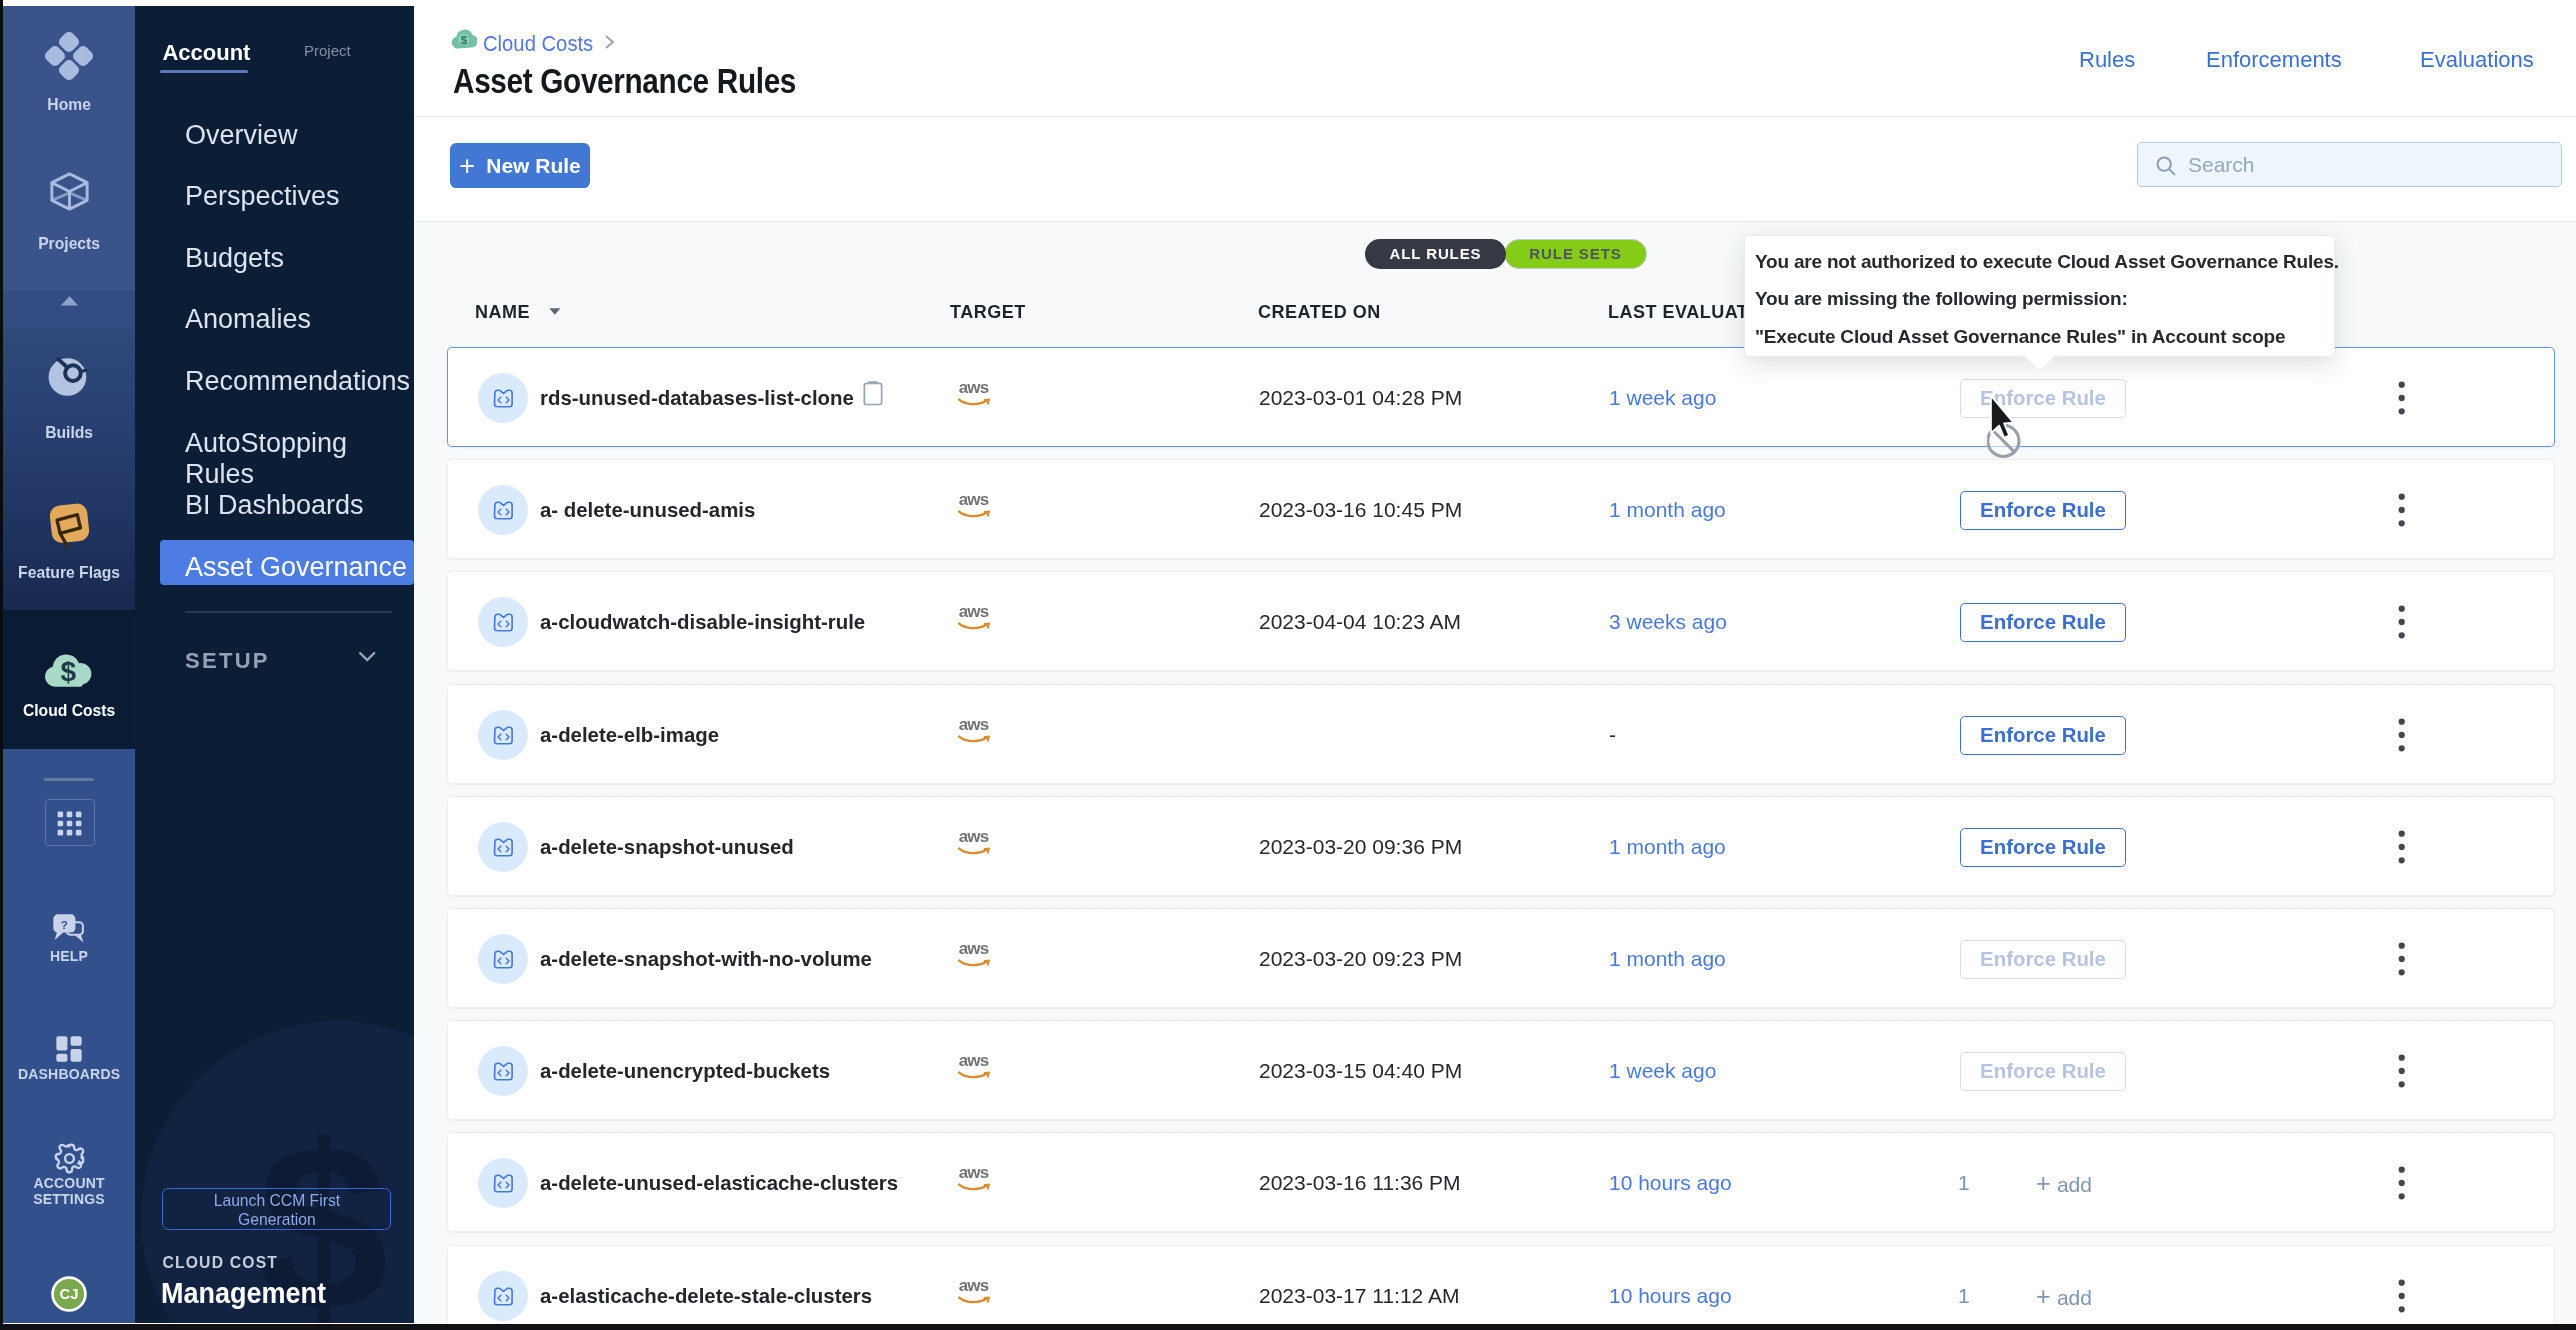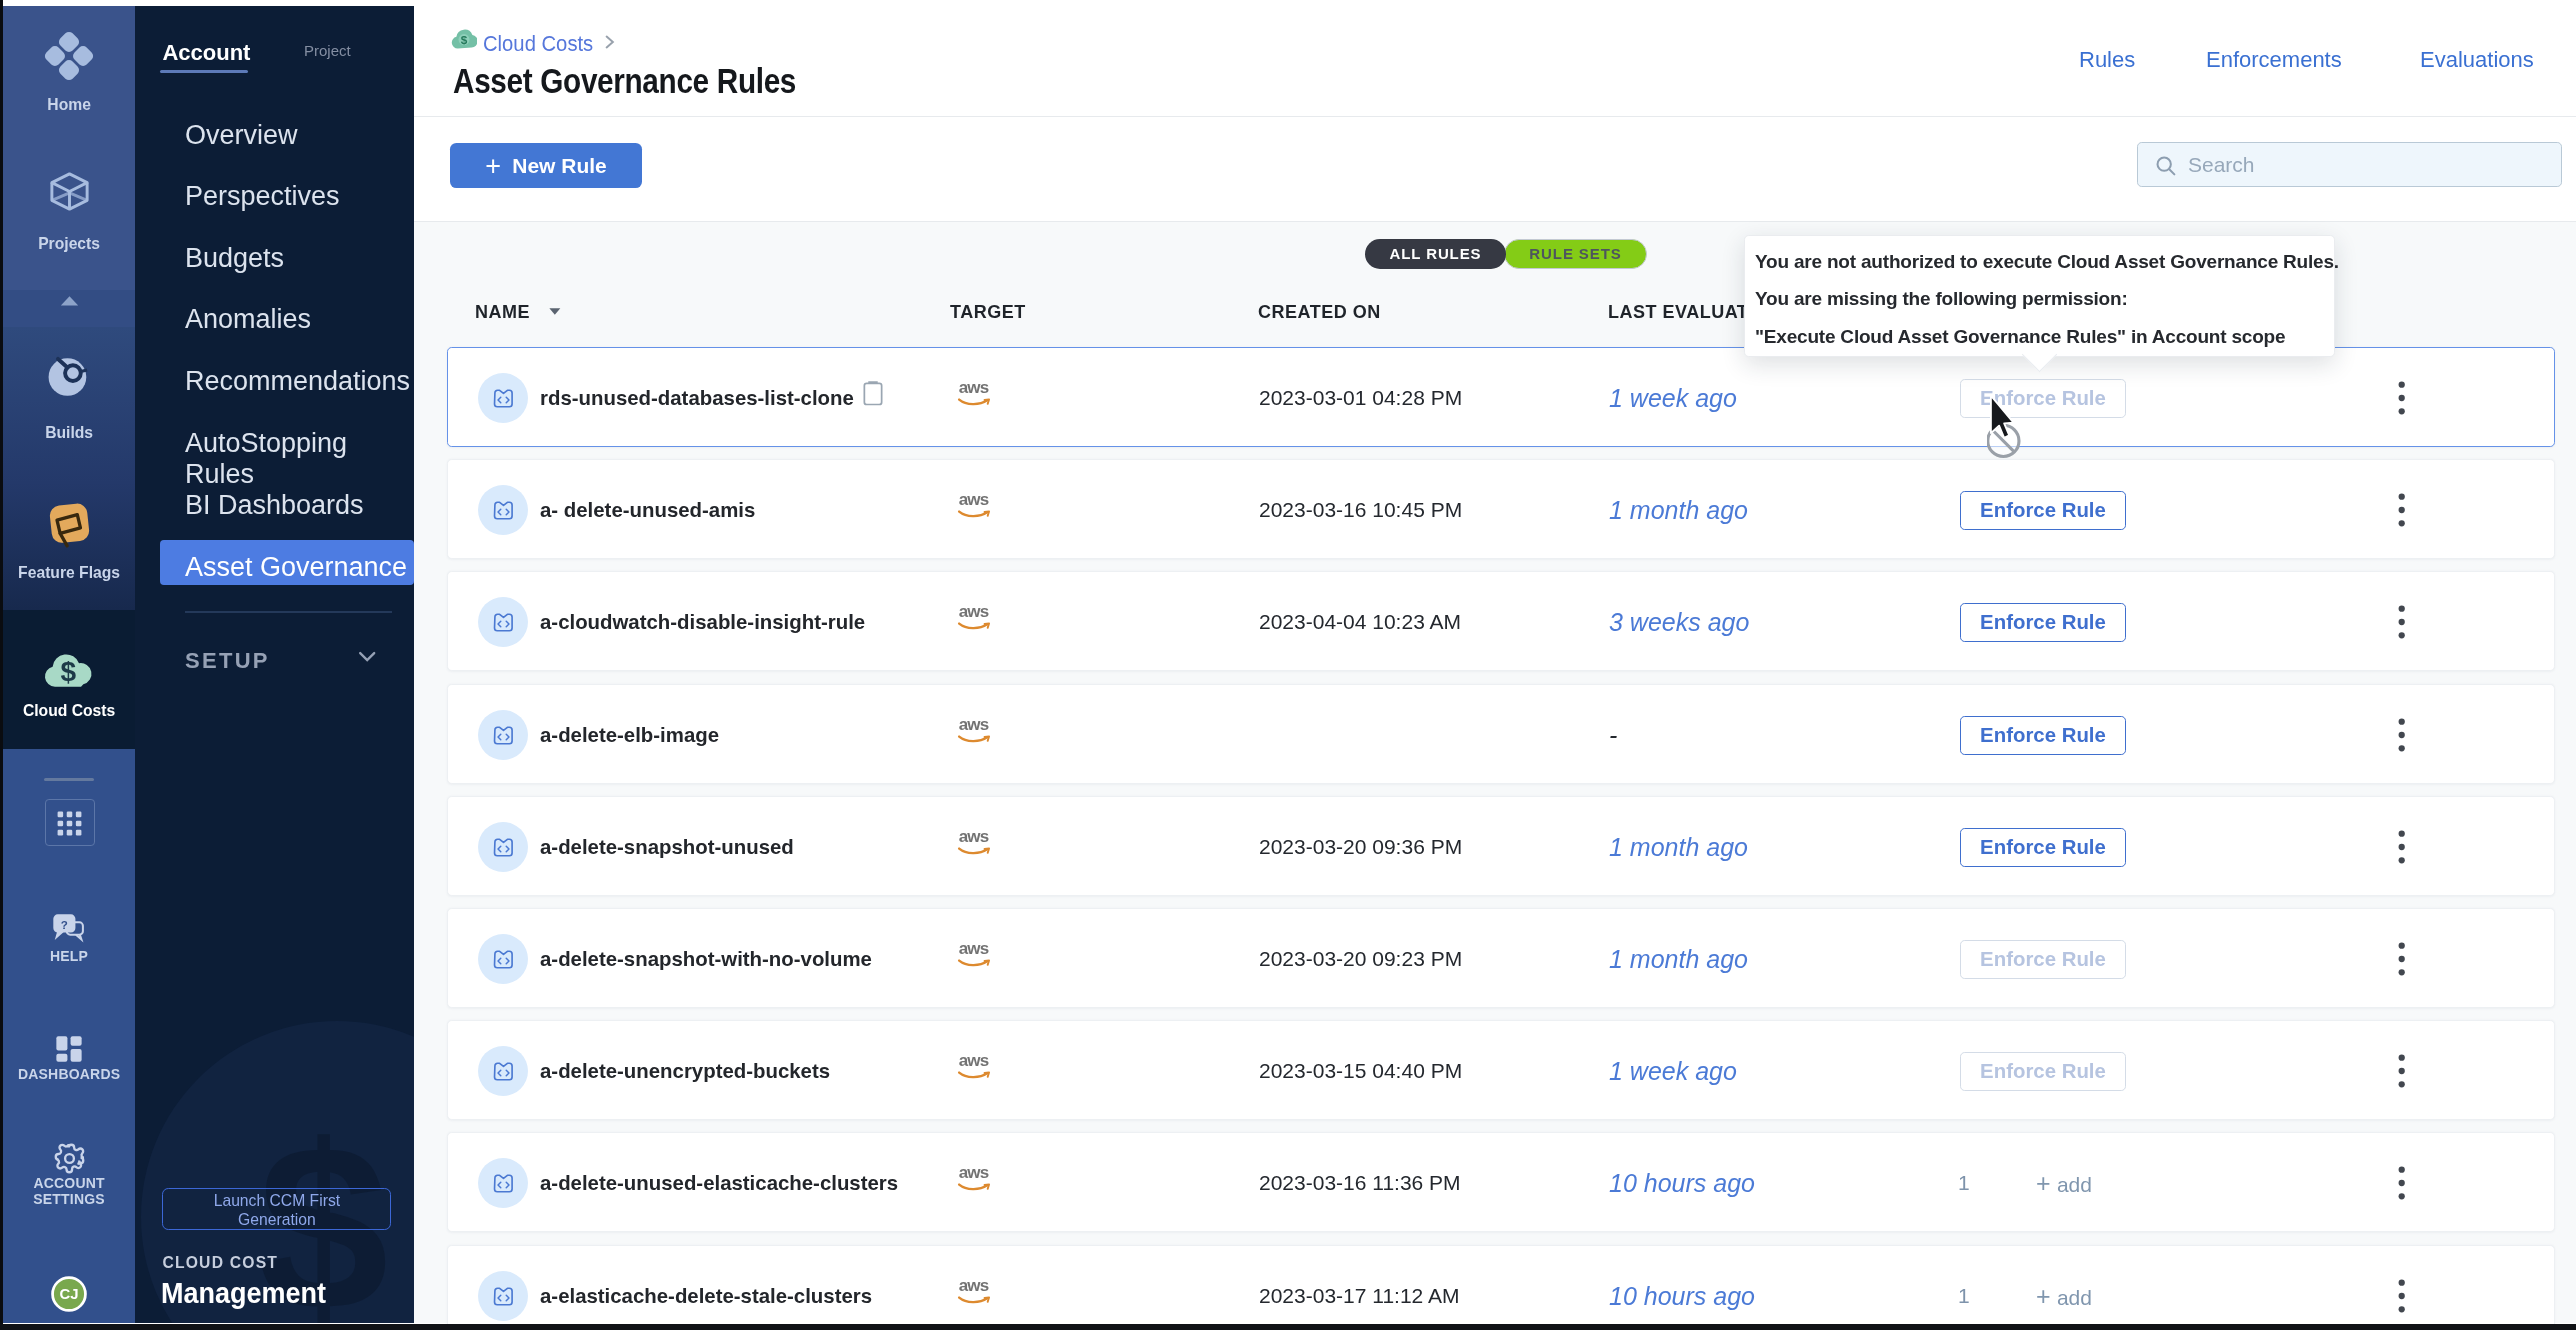--- a/index.html
+++ b/index.html
@@ -40,21 +40,21 @@
 
   .row { position:absolute; left:33px; width:2108px; height:100px; background:#ffffff;
     border:0.8px solid #edf0f3; border-radius:4.7px; box-shadow:0 0.8px 2.3px rgba(40,60,90,0.05); }
   .row.sel { border:1.6px solid #6592e8; }
   .rc { position:absolute; left:30px; top:25px; width:50px; height:50px; border-radius:50%; background:#d9eafc; }
   .rc svg { position:absolute; left:13.3px; top:12.5px; }
   .rname { position:absolute; left:92px; top:0; height:100px; line-height:100px; font-size:20.4px; font-weight:bold; color:#23262b; }
   .raws { position:absolute; left:505px; top:32px; width:41px; text-align:center; }
   .raws .t { font-size:17px; font-weight:bold; color:#737373; letter-spacing:-0.8px; line-height:15.7px; font-family:"Liberation Sans", sans-serif; }
   .rdate { position:absolute; left:811px; top:0; height:100px; line-height:100px; font-size:21px; color:#24282e; }
-  .rago { position:absolute; left:1161px; top:0; height:100px; line-height:100px; font-size:25px; color:#4b7ad6;font-style:italic; }
+  .rago { position:absolute; left:1161px; top:0; height:100px; line-height:100px; font-size:21px; color:#4b7ad6; }
   .rbtn { position:absolute; left:1512px; top:31px; width:166px; height:39px; border:1.6px solid #3f6fce; border-radius:4.7px;
     text-align:center; line-height:36px; font-size:20.4px; font-weight:bold; color:#3f6fce; background:#fff; }
   .rbtn.dis { border-color:#d4dce7; color:#b6c4e0; }
   .rdots { position:absolute; left:1949px; top:32px; }
   .rone { position:absolute; left:1510px; top:0; height:100px; line-height:100px; font-size:21px; color:#7e93ab; }
   .radd { position:absolute; left:1588px; top:0; height:100px; line-height:100px; font-size:21px; color:#8096ae; }
   .radd .p { font-size:25px; margin-right:6.3px; }
 </style>
 </head>
 <body>
@@ -76,21 +76,21 @@
       <svg width="17" height="22" viewBox="0 0 22 28" fill="none" stroke="#98a1ac" stroke-width="2.6" stroke-linecap="round">
           <path d="M6 7 L14 14 L6 21"></path>
         </svg>
     </div>
     <div class="abs" style="left:39px; top:55px; font-size:35px; font-weight:bold; color:#15181c; letter-spacing:-0.4px; transform:scaleX(0.85); transform-origin:left;">Asset Governance Rules</div>
 
     <div class="abs blue" style="left:1665px; top:41px; font-size:22px;">Rules</div>
     <div class="abs blue" style="left:1792px; top:41px; font-size:22px;">Enforcements</div>
     <div class="abs blue" style="left:2006px; top:41px; font-size:22px;">Evaluations</div>
 
-    <div class="abs" style="left:36px; top:137px; width:192px; height:45px; background:#4377d4; border-radius:6.3px;
+    <div class="abs" style="left:36px; top:137px; width:140px; height:45px; background:#4377d4; border-radius:6.3px;
          color:#fff; text-align:center;">
       <span style="font-size:27px; font-weight:normal; vertical-align:middle; line-height:42px;">+</span>
       <span style="font-size:21px; font-weight:bold; vertical-align:middle; line-height:45px; margin-left:7.8px;">New Rule</span>
     </div>
 
     <div class="abs" style="left:1723px; top:136px; width:425px; height:45px; background:#eef6fc; border:1.6px solid #b9c9d6; border-radius:4.7px;">
       <svg class="abs" style="left:15.7px; top:11px;" width="23.5" height="23.5" viewBox="0 0 30 30" fill="none" stroke="#8d9eb0" stroke-width="2.6">
         <circle cx="13" cy="13" r="8.5"></circle>
           <path d="M19.5 19.5 L26 26" stroke-linecap="round"></path>
       </svg>

